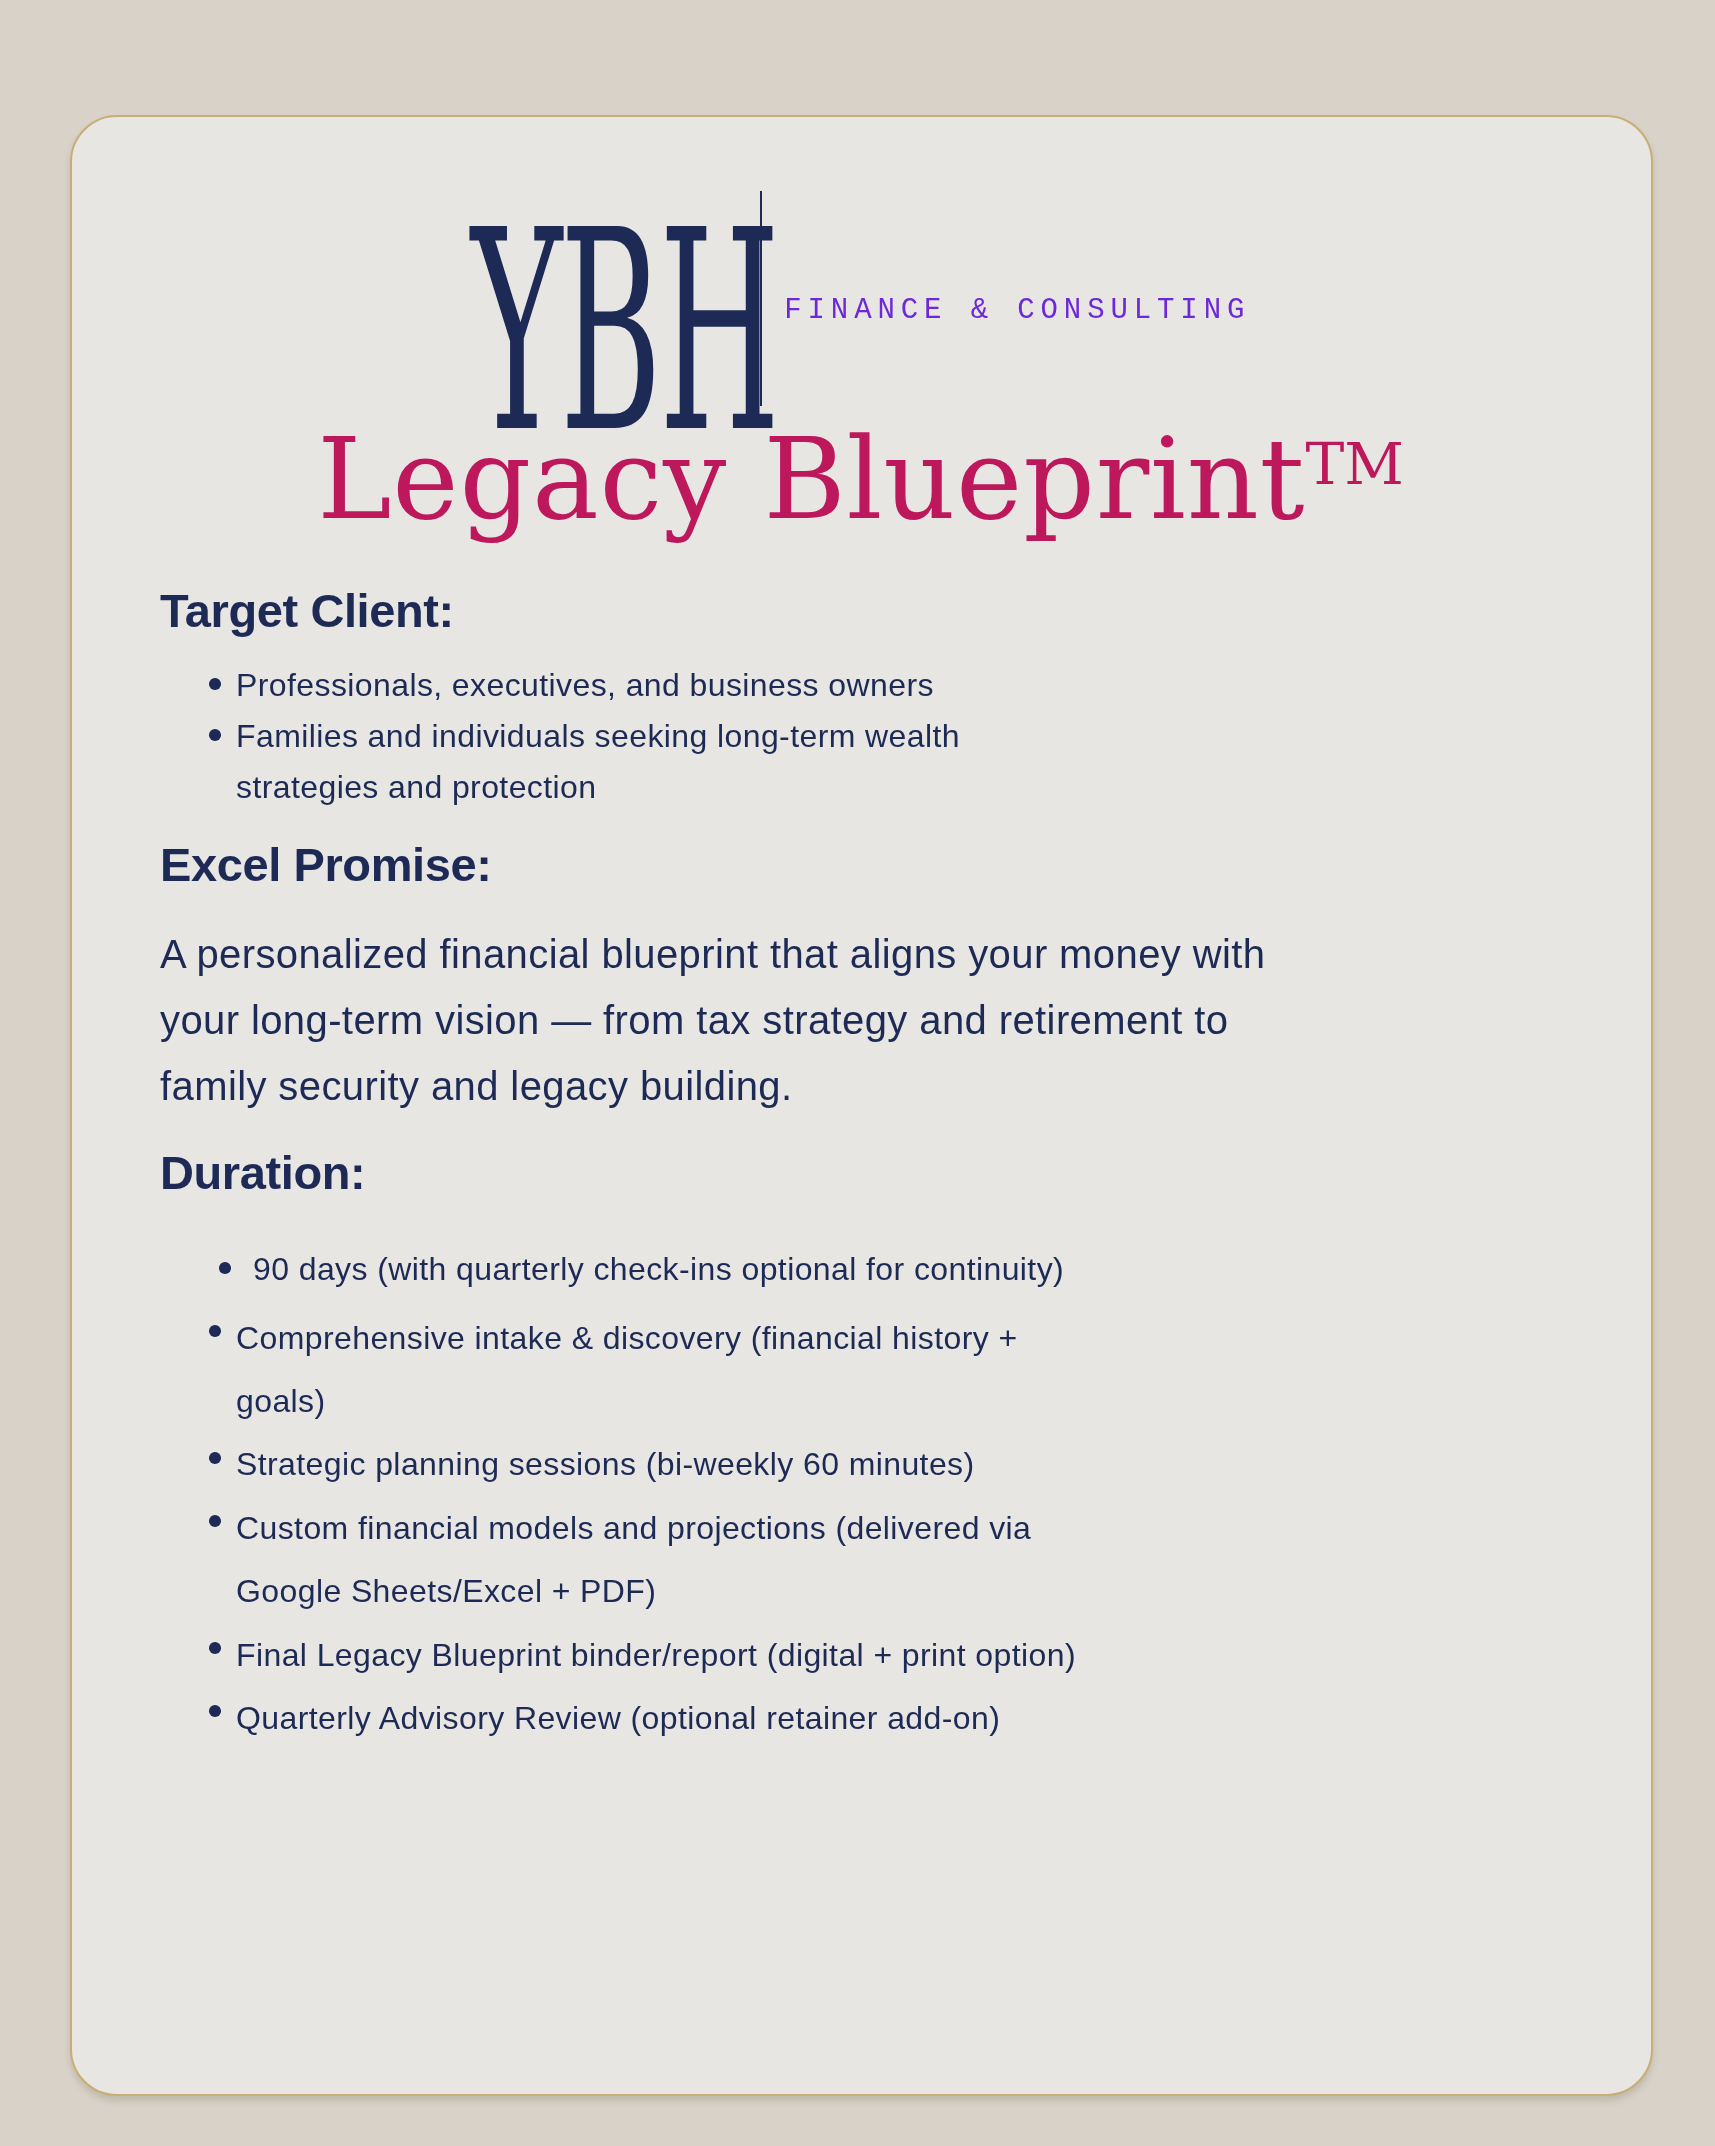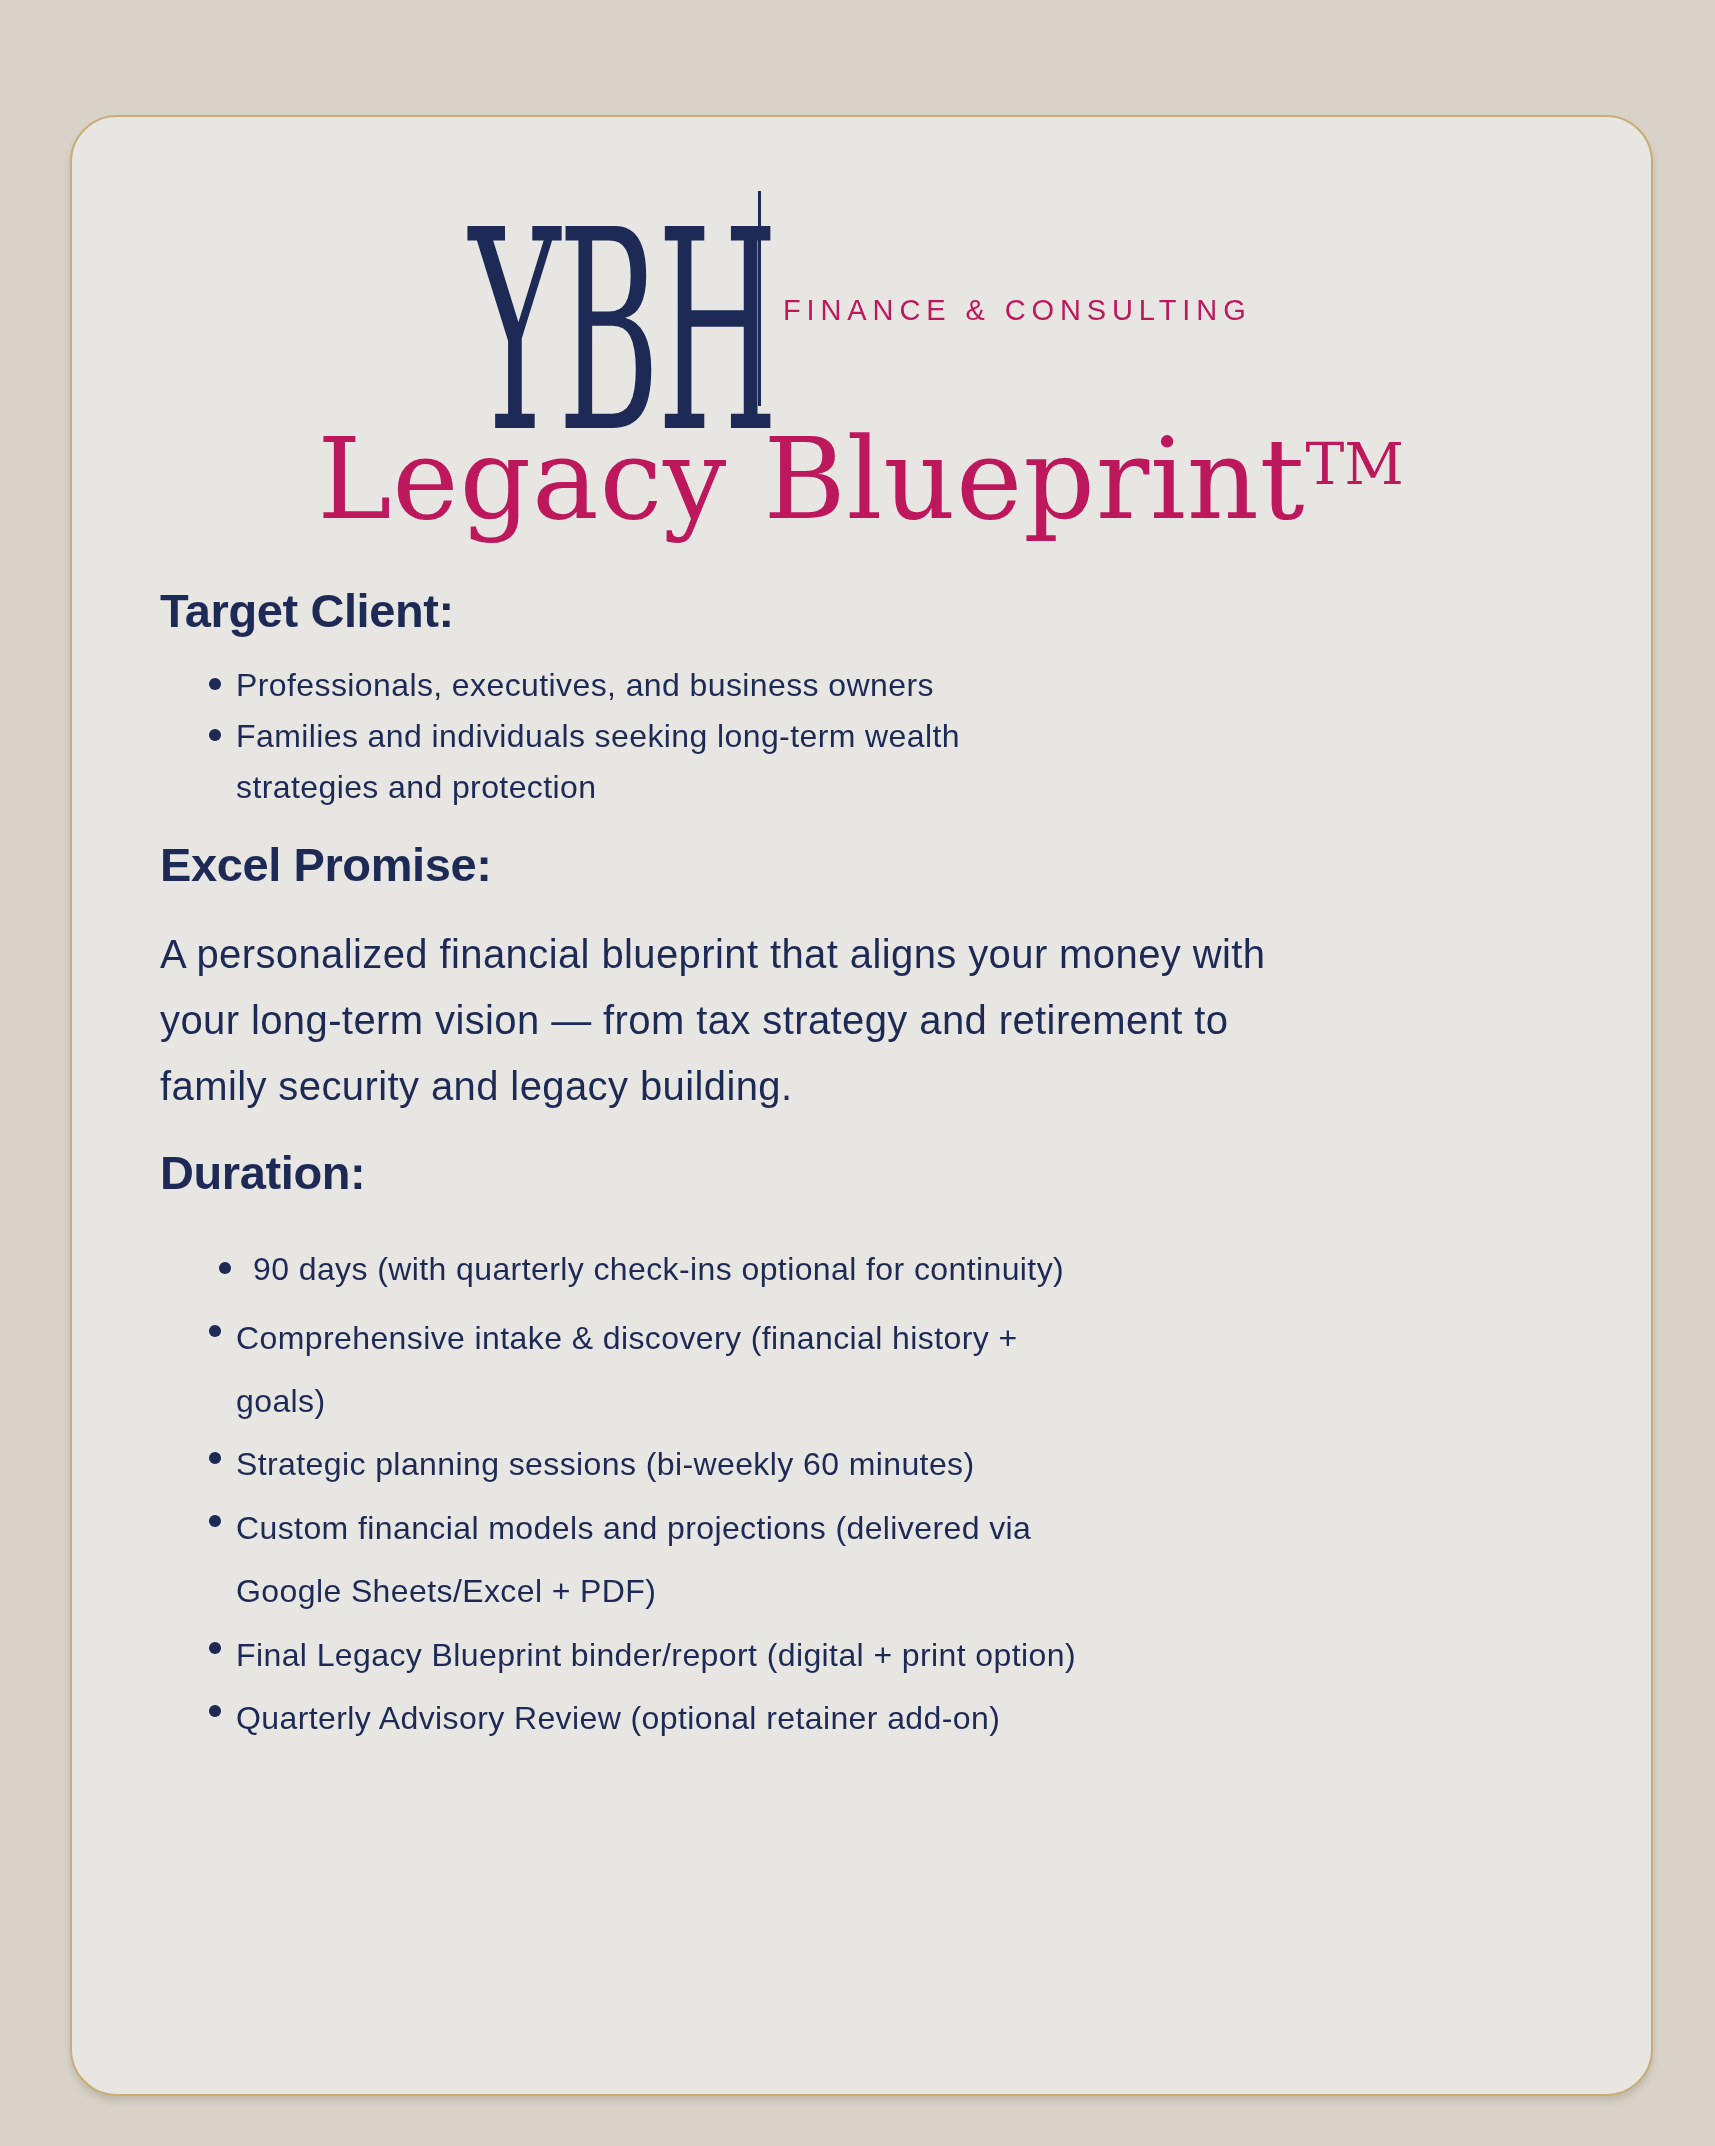--- a/index.html
+++ b/index.html
@@ -48,24 +48,24 @@
     transform-origin: left bottom;
     white-space: nowrap;
   }
   .logo-divider {
     width: 2.5px;
     height: 215px;
     background: #1d2a55;
     margin-left: 10px;
   }
   .logo-wordmark {
-    font-family: Liberation Sans, sans-serif;
+    font-family: Liberation Mono, monospace;
     font-size: 29px;
     letter-spacing: 5.9px;
-    color: #be185d;
+    color: #6d28d9;
     align-self: center;
     margin-left: 22px;
     margin-top: 22px;
     white-space: nowrap;
   }
   
   .title {
     margin-top: 1.7px;
     text-align: center;
     font-family: "DejaVu Serif", serif;

